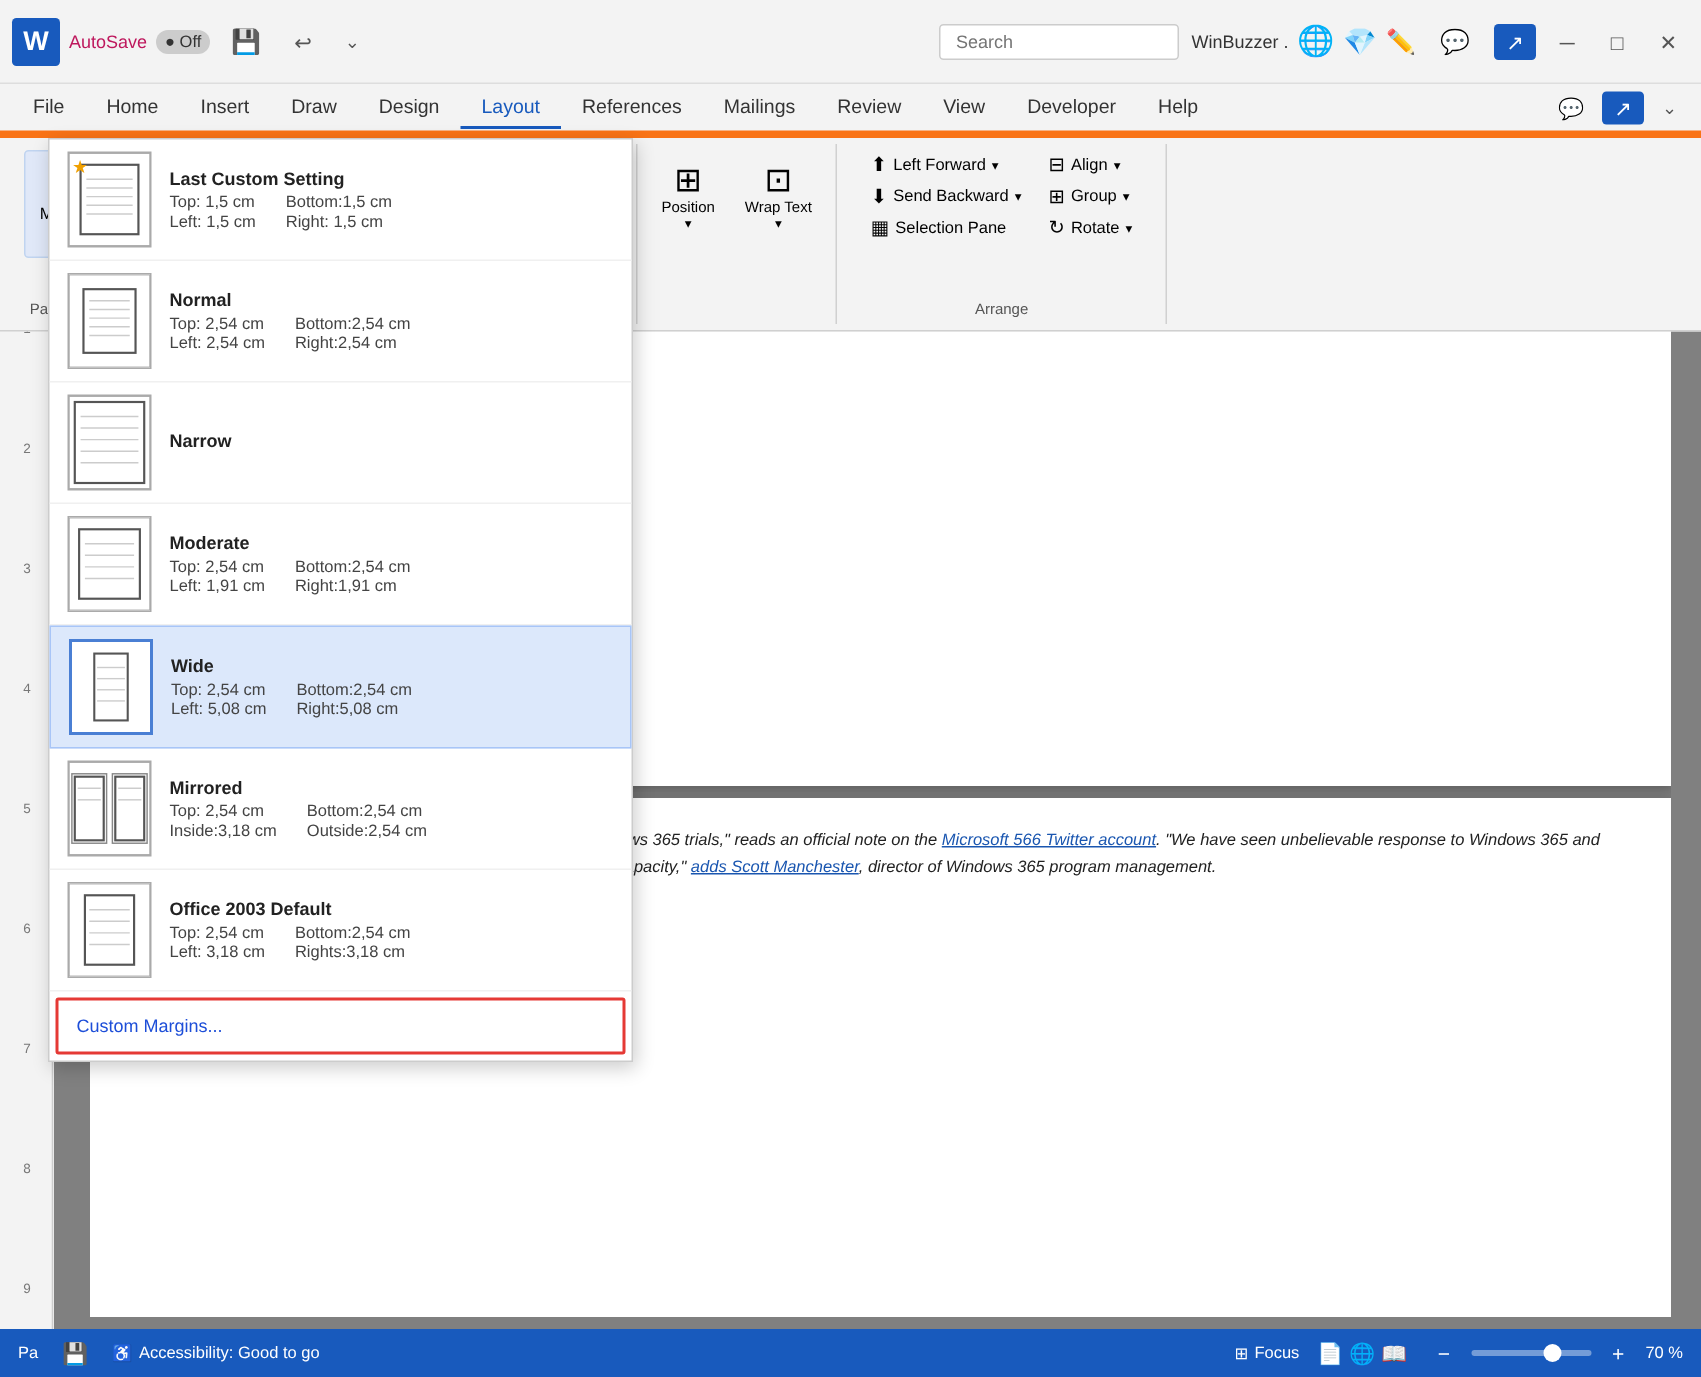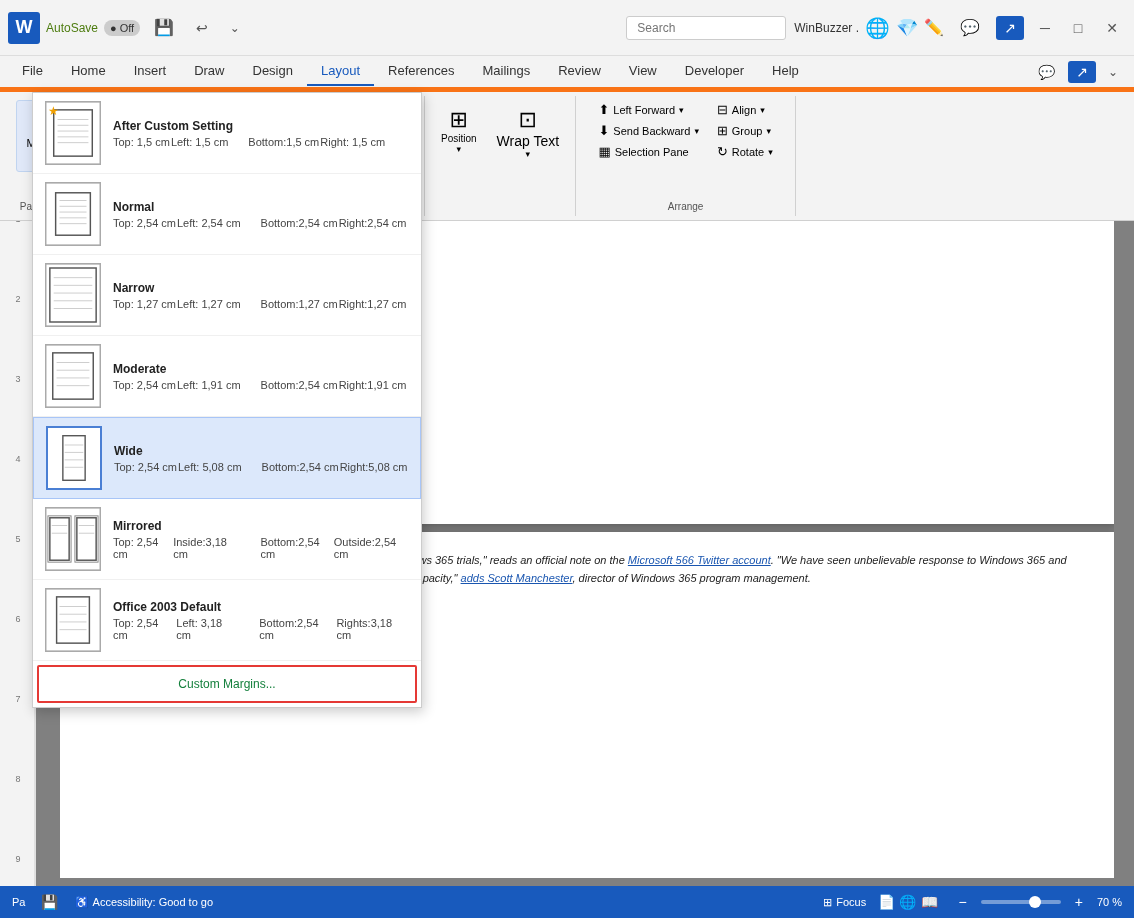--- a/index.html
+++ b/index.html
@@ -11,21 +11,21 @@
       height: 56px;
       display: flex;
       align-items: center;
       padding: 0 8px;
       border-bottom: 1px solid #ddd;
       position: relative;
       z-index: 100;
     }
     .title-bar-left { display: flex; align-items: center; gap: 6px; flex: 1; }
     .word-icon { width: 32px; height: 32px; background: #185abd; border-radius: 3px; display: flex; align-items: center; justify-content: center; color: white; font-weight: bold; font-size: 18px; }
-    .autosave-label { font-size: 12px; color: #4d7c0f; }
+    .autosave-label { font-size: 12px; color: #be185d; }
     .toggle-off { background: #ccc; border-radius: 10px; padding: 2px 6px; font-size: 11px; color: #333; display: inline-flex; align-items: center; gap: 3px; }
     .title-center { flex: 2; text-align: center; font-size: 14px; color: #333; font-weight: 400; }
     .title-bar-right { flex: 1; display: flex; align-items: center; justify-content: flex-end; gap: 8px; }
     .win-btn { background: none; border: none; cursor: pointer; padding: 4px 8px; font-size: 14px; color: #555; }
     .search-box { background: #fff; border: 1px solid #ccc; border-radius: 3px; padding: 4px 10px; width: 160px; font-size: 12px; }
     .profile-area { display: flex; align-items: center; gap: 6px; justify-content: center; }
     .profile-name { font-size: 12px; color: #333; }
 
     
     .ribbon { background: #f3f3f3; border-bottom: 1px solid #d0d0d0; position: relative; z-index: 100; }
@@ -81,27 +81,27 @@
       padding: 8px 12px;
       cursor: pointer;
       border-bottom: 1px solid #f0f0f0;
       gap: 12px;
     }
     .margin-item.selected { background: #dce8fb; border: 1px solid #a8c5f7; }
     .margin-icon { width: 56px; height: 64px; border: 1px solid #aaa; background: white; display: flex; align-items: center; justify-content: center; flex-shrink: 0; position: relative; overflow: hidden; }
     .margin-info { flex: 1; }
     .margin-name { font-weight: 600; font-size: 12px; color: #222; margin-bottom: 3px; }
     .margin-details { display: flex; gap: 20px; }
-    .margin-col { display: flex; flex-direction: row; gap: 1px; font-size: 11px; color: #444; }
+    .margin-col { display: flex; flex-direction: column; gap: 1px; font-size: 11px; color: #444; }
     .custom-margins-btn {
       padding: 10px 12px;
-      text-align: center;
+      text-align: left;
       cursor: pointer;
       font-size: 12px;
-      color: #15803d;
+      color: #1d4ed8;
       border: 2px solid #e53935;
       margin: 4px;
       border-radius: 2px;
     }
 
     
     .doc-area {
       position: absolute;
       top: 148px;
       left: 0;
@@ -341,21 +341,21 @@
 
     <div class="ribbon-group" style="flex-direction:row; align-items:flex-start; padding-top:8px; min-width:100px;">
       <div class="pos-wrap-col">
         <div class="pos-btn">
           <span style="font-size:22px;">⊞</span>
           <span style="font-size:10px;">Position</span>
           <span style="font-size:9px;">▾</span>
         </div>
         <div class="pos-btn" style="position:relative;">
           <span style="font-size:22px;">⊡</span>
-          <span style="font-size:14px; white-space:nowrap;">Wrap Text</span>
+          <span style="font-size:10px; white-space:nowrap;">Wrap Text</span>
           <span style="font-size:9px;">▾</span>
         </div>
       </div>
     </div>
 
     <div class="ribbon-group" style="min-width:220px;">
       <div class="arrange-group">
         <div class="arrange-col">
           <div class="arrange-btn">
             <span style="font-size:13px;">⬆</span>
@@ -468,21 +468,21 @@
         <rect x="0" y="0" width="56" height="64" fill="white" stroke="#aaa"></rect>
         <rect x="8" y="8" width="40" height="48" fill="none" stroke="#555" stroke-width="1.5"></rect>
         <line x1="12" y1="18" x2="44" y2="18" stroke="#ccc" stroke-width="1"></line>
         <line x1="12" y1="24" x2="44" y2="24" stroke="#ccc" stroke-width="1"></line>
         <line x1="12" y1="30" x2="44" y2="30" stroke="#ccc" stroke-width="1"></line>
         <line x1="12" y1="36" x2="44" y2="36" stroke="#ccc" stroke-width="1"></line>
         <line x1="12" y1="42" x2="44" y2="42" stroke="#ccc" stroke-width="1"></line>
       </svg>
     </div>
     <div class="margin-info">
-      <div class="margin-name">After Custom Setting</div>
+      <div class="margin-name">Last Custom Setting</div>
       <div class="margin-details">
         <div class="margin-col">
           <span><span>Top:</span> <span>1,5 cm</span></span>
           <span><span>Left:</span> <span>1,5 cm</span></span>
         </div>
         <div class="margin-col">
           <span><span>Bottom:</span><span>1,5 cm</span></span>
           <span><span>Right:</span> <span>1,5 cm</span></span>
         </div>
       </div>
@@ -523,30 +523,20 @@
         <rect x="4" y="4" width="48" height="56" fill="none" stroke="#555" stroke-width="1.5"></rect>
         <line x1="8" y1="14" x2="48" y2="14" stroke="#ccc" stroke-width="1"></line>
         <line x1="8" y1="22" x2="48" y2="22" stroke="#ccc" stroke-width="1"></line>
         <line x1="8" y1="30" x2="48" y2="30" stroke="#ccc" stroke-width="1"></line>
         <line x1="8" y1="38" x2="48" y2="38" stroke="#ccc" stroke-width="1"></line>
         <line x1="8" y1="46" x2="48" y2="46" stroke="#ccc" stroke-width="1"></line>
       </svg>
     </div>
     <div class="margin-info">
       <div class="margin-name">Narrow</div>
-      <div class="margin-details">
-        <div class="margin-col">
-          <span>Top:  1,27 cm</span>
-          <span>Left:  1,27 cm</span>
-        </div>
-        <div class="margin-col">
-          <span>Bottom:1,27 cm</span>
-          <span>Right:1,27 cm</span>
-        </div>
-      </div>
     </div>
   </div>
 
   <div class="margin-item">
     <div class="margin-icon">
       <svg width="56" height="64" viewBox="0 0 56 64">
         <rect x="0" y="0" width="56" height="64" fill="white" stroke="#aaa"></rect>
         <rect x="7" y="8" width="42" height="48" fill="none" stroke="#555" stroke-width="1.5"></rect>
         <line x1="11" y1="18" x2="45" y2="18" stroke="#ccc" stroke-width="1"></line>
         <line x1="11" y1="26" x2="45" y2="26" stroke="#ccc" stroke-width="1"></line>

